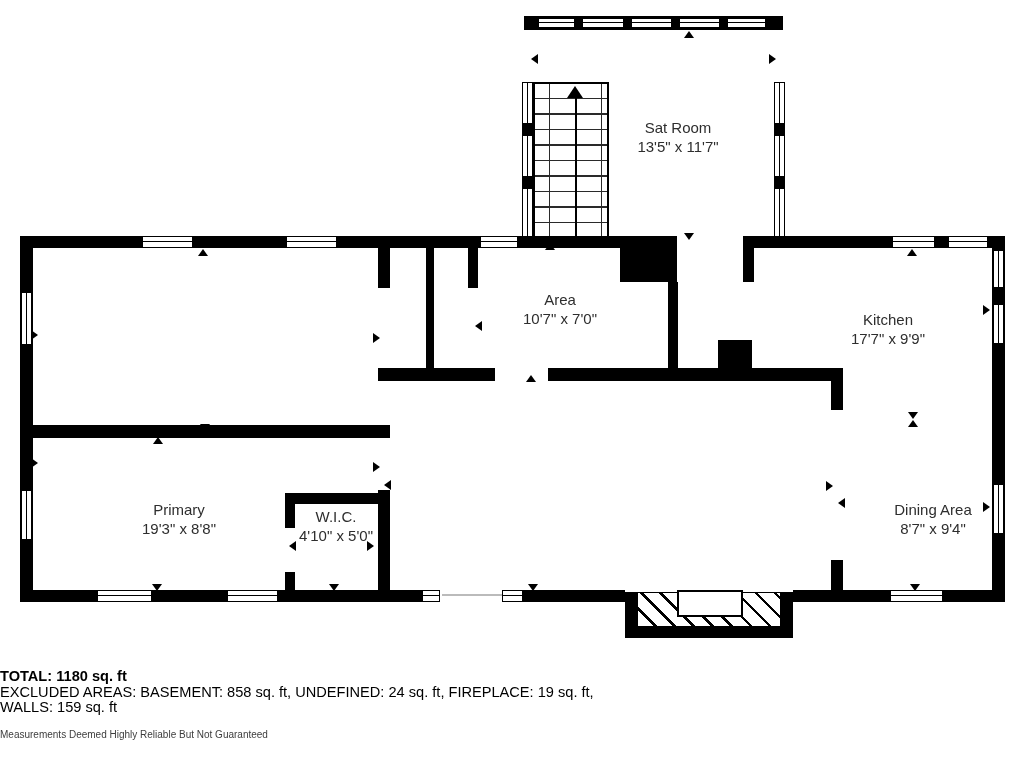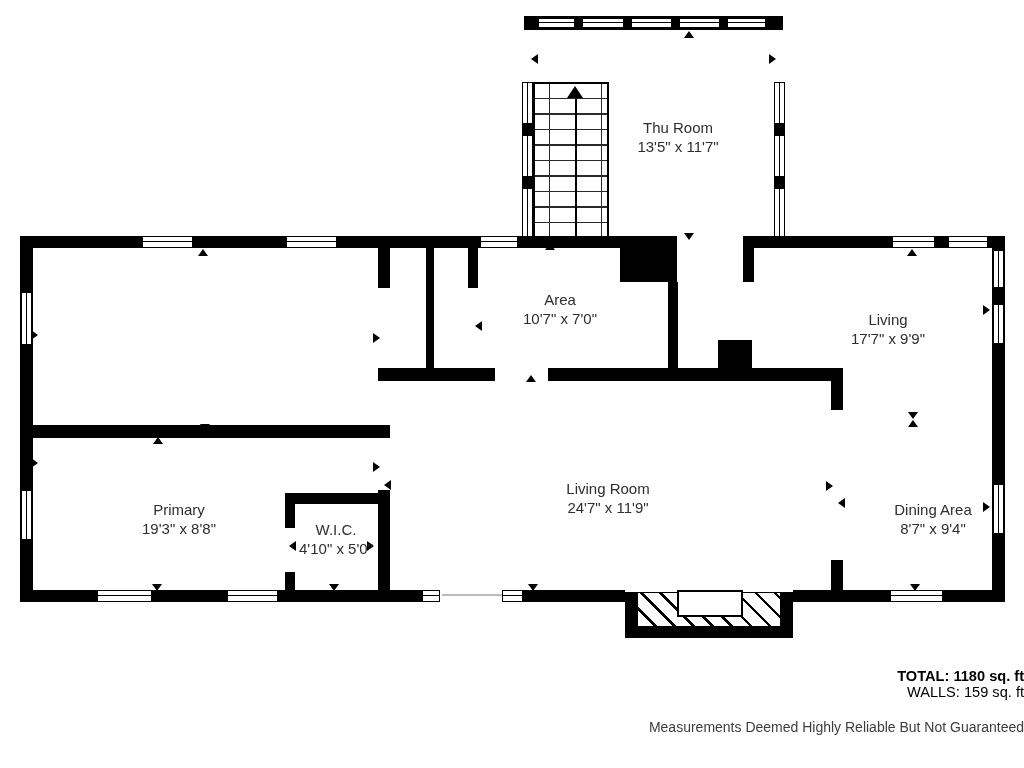--- a/index.html
+++ b/index.html
@@ -26,23 +26,23 @@
   .fireplace{position:absolute;left:625px;top:590px;width:168px;height:48px;background:#fff;}
   .fp-hatch{position:absolute;left:12px;top:2px;width:144px;height:35px;border:1px solid #000;box-sizing:border-box;
           background:repeating-linear-gradient(45deg,#fff 0 11px,#000 11px 13.5px);}
   .fp-l{position:absolute;left:0;top:2px;width:12px;height:46px;background:#000;}
   .fp-r{position:absolute;left:156px;top:2px;width:12px;height:46px;background:#000;}
   .fp-b{position:absolute;left:0;top:37px;width:168px;height:11px;background:#000;}
   .fp-box{position:absolute;left:52px;top:0;width:66px;height:27px;background:#fff;border:2px solid #000;box-sizing:border-box;}
   .track{position:absolute;background:#bbb;}
   .room-label{position:absolute;transform:translate(-50%,-50%);text-align:center;font-size:15px;line-height:19px;
           color:#2e2e2e;white-space:nowrap;}
-  .footer{position:absolute;left:0;right:0;top:669px;text-align:right;font-size:14.6px;line-height:15.6px;color:#000;}
+  .footer{position:absolute;left:0;right:0;top:669px;text-align:left;font-size:14.6px;line-height:15.6px;color:#000;}
   .f-total{font-weight:bold;}
-  .f-disc{font-size:14px;margin-top:20px;color:#3d3d3d;}
+  .f-disc{font-size:10px;margin-top:11px;color:#3d3d3d;}
 </style>
 </head>
 <body>
 
 <div id="plan">
 
   <div class="wall" style="left:524px;top:16px;width:259px;height:14px"></div>
   <div class="wH" style="left:538px;top:18px;width:228px;height:10px"></div>
   <div class="blk" style="left:574px;top:18px;width:9px;height:10px"></div>
   <div class="blk" style="left:623px;top:18px;width:9px;height:10px"></div>
@@ -138,47 +138,44 @@
   <div class="td" style="left:528px;top:584px"></div>
   <div class="td" style="left:908px;top:412px"></div>
   <div class="tu" style="left:908px;top:420px"></div>
   <div class="td" style="left:200px;top:424px"></div>
   <div class="tu" style="left:153px;top:437px"></div>
   <div class="td" style="left:152px;top:584px"></div>
   <div class="td" style="left:329px;top:584px"></div>
   <div class="td" style="left:910px;top:584px"></div>
 
   <div class="room-label" style="left:678px;top:137px">
-    <div>Thu Room</div>
+    <div>Sat Room</div>
     <div>13'5" x 11'7"</div>
   </div>
   <div class="room-label" style="left:560px;top:309px">
     <div>Area</div>
     <div>10'7" x 7'0"</div>
   </div>
   <div class="room-label" style="left:888px;top:329px">
-    <div>Living</div>
+    <div>Kitchen</div>
     <div>17'7" x 9'9"</div>
-  </div>
-  <div class="room-label" style="left:608px;top:498px">
-    <div>Living Room</div>
-    <div>24'7" x 11'9"</div>
   </div>
   <div class="room-label" style="left:179px;top:519px">
     <div>Primary</div>
     <div>19'3" x 8'8"</div>
   </div>
-  <div class="room-label" style="left:336px;top:539px">
+  <div class="room-label" style="left:336px;top:526px">
     <div>W.I.C.</div>
     <div>4'10" x 5'0"</div>
   </div>
   <div class="room-label" style="left:933px;top:519px">
     <div>Dining Area</div>
     <div>8'7" x 9'4"</div>
   </div>
 
   <div class="footer">
     <div class="f-total">TOTAL: 1180 sq. ft</div>
+    <div>EXCLUDED AREAS: BASEMENT: 858 sq. ft, UNDEFINED: 24 sq. ft, FIREPLACE: 19 sq. ft,</div>
     <div>WALLS: 159 sq. ft</div>
     <div class="f-disc">Measurements Deemed Highly Reliable But Not Guaranteed</div>
   </div>
 
 </div>
 
 </body></html>

